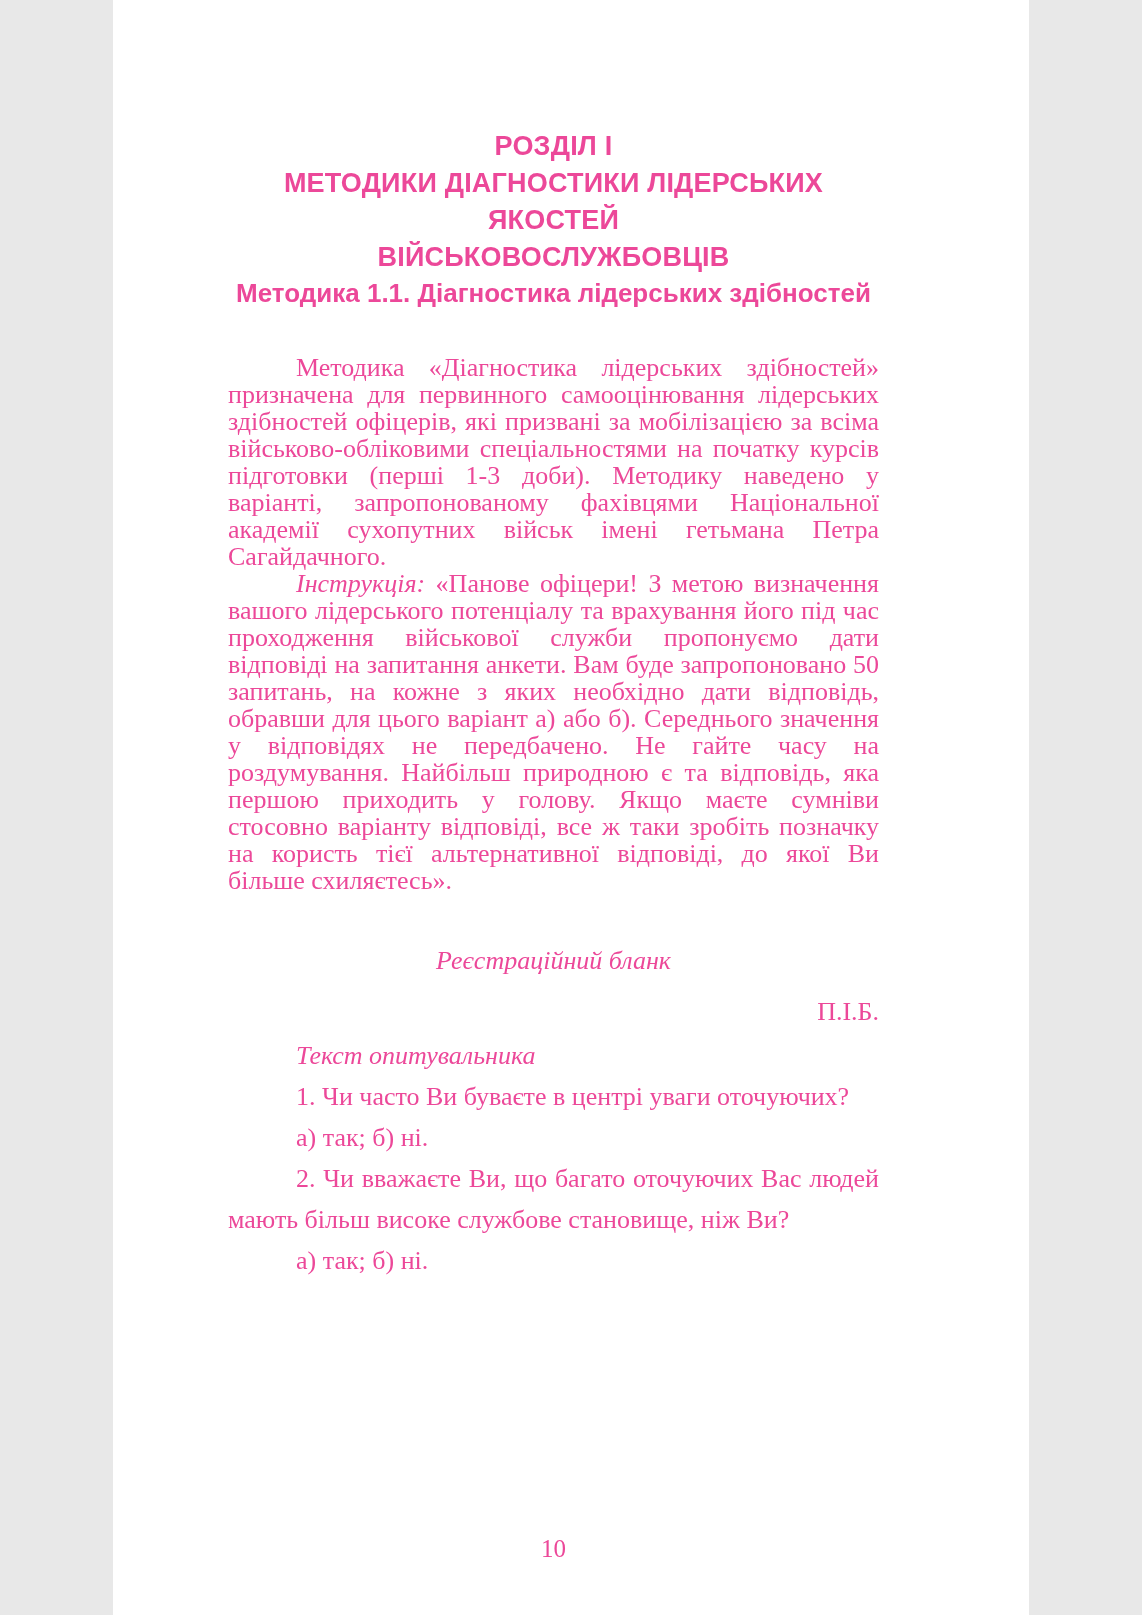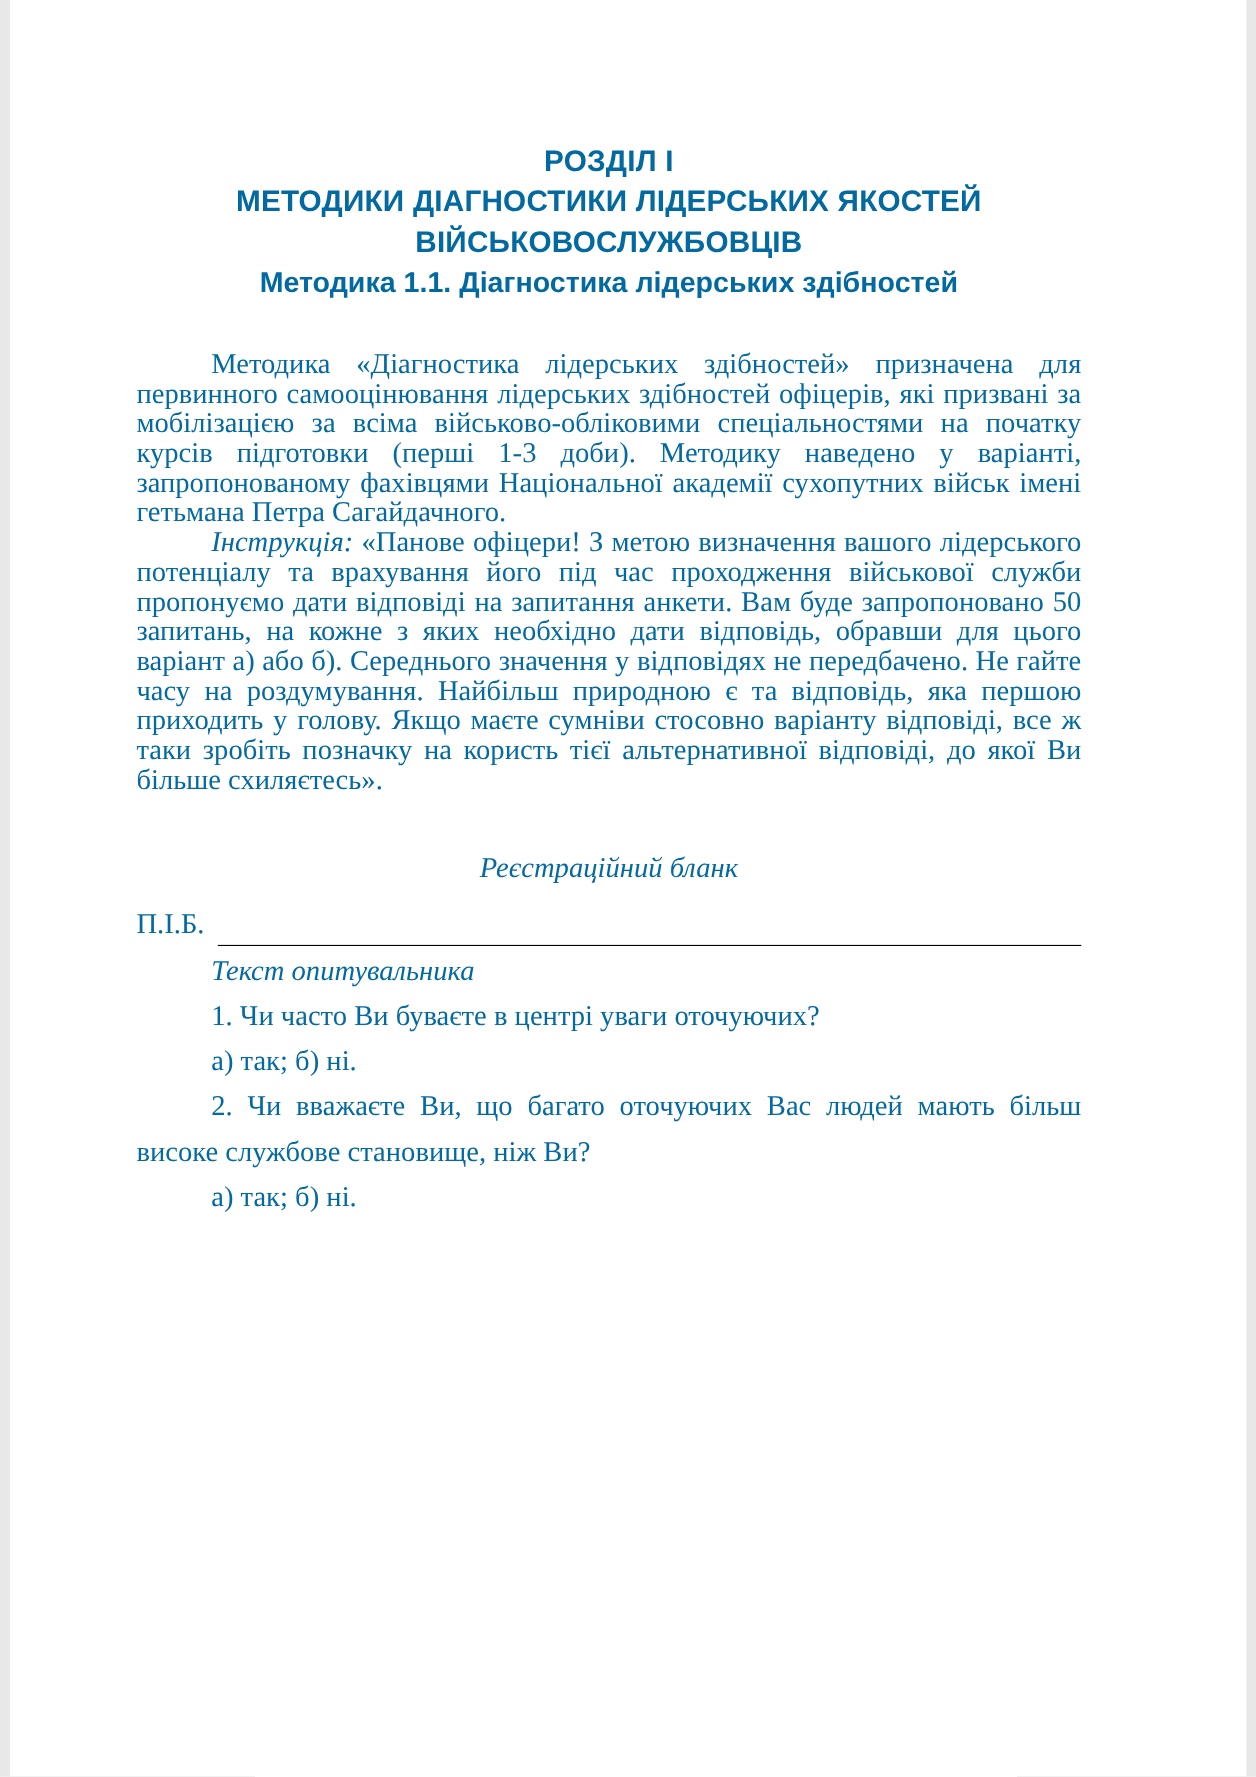--- a/index.html
+++ b/index.html
@@ -2,25 +2,25 @@
 <html><head>
 <meta charset="utf-8">
 <style>
   html, body {
     margin: 0;
     padding: 0;
     background: #e8e8e8;
   }
   .page {
     position: relative;
-    width: 1124px;
+    width: 916px;
     height: 1615px;
     margin: 0 auto;
     background: #ffffff;
-    color: #0369a1;
+    color: #ec4899;
     font-family: "Liberation Serif", serif;
     box-sizing: border-box;
     padding: 128px 150px 0 115px;
     overflow: hidden;
   }
   .chapter-title {
     font-family: "Liberation Sans", sans-serif;
     font-weight: bold;
     font-size: 27px;
     line-height: 37px;
@@ -53,20 +53,21 @@
     line-height: 41px;
     text-align: center;
     margin-top: 46px;
   }
   .pib-row {
     display: flex;
     align-items: flex-end;
     font-size: 26px;
     line-height: 41px;
     margin-top: 10px;
+    flex-direction: column;
   }
   .pib-label {
     white-space: nowrap;
   }
   .pib-line {
     flex: 1;
     border-bottom: 1.5px solid #000000;
     margin-left: 12px;
     height: 32px;
   }
@@ -126,14 +127,15 @@
   </div>
 
   <p class="questionnaire-label">Текст опитувальника</p>
 
   <p class="question">1. Чи часто Ви буваєте в центрі уваги оточуючих?</p>
   <p class="answers">а) так; б) ні.</p>
 
   <p class="question">2. Чи вважаєте Ви, що багато оточуючих Вас людей мають більш високе службове становище, ніж Ви?</p>
   <p class="answers">а) так; б) ні.</p>
 
+  <div class="page-number">10</div>
 
 </div>
 
 </body></html>

